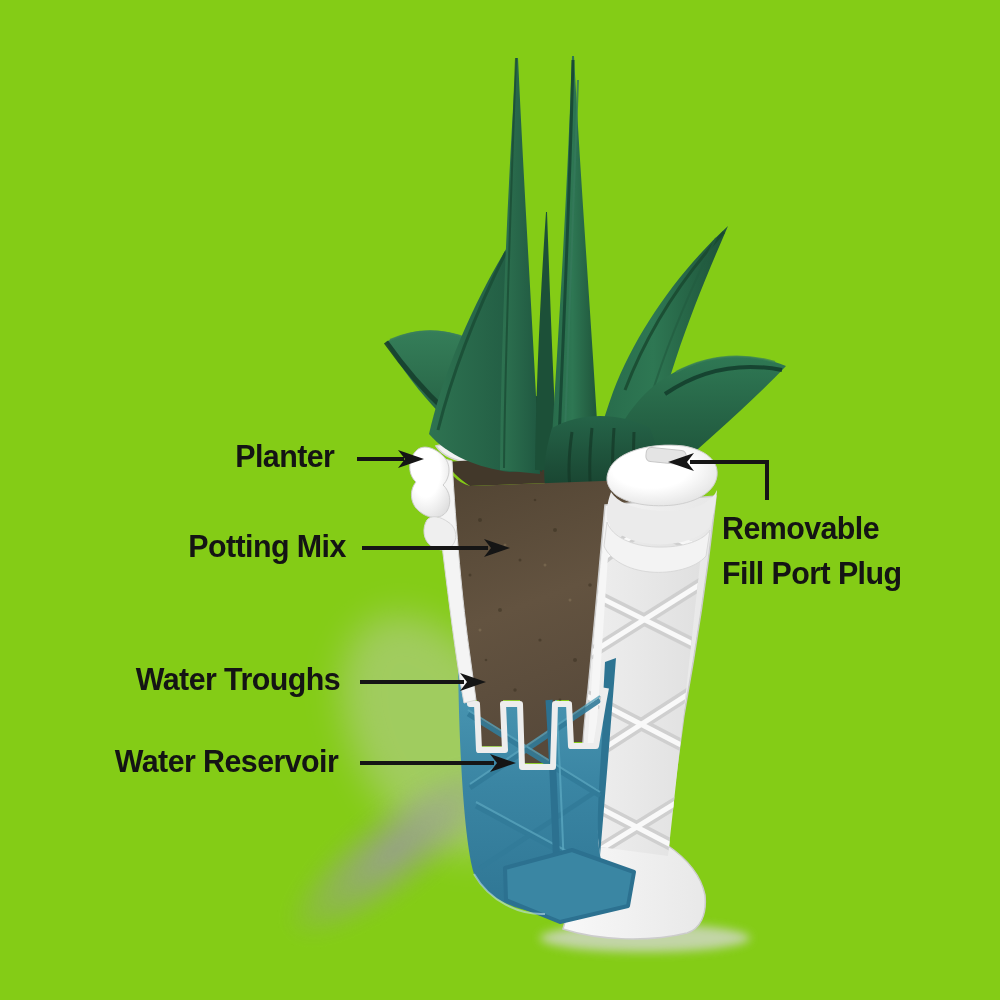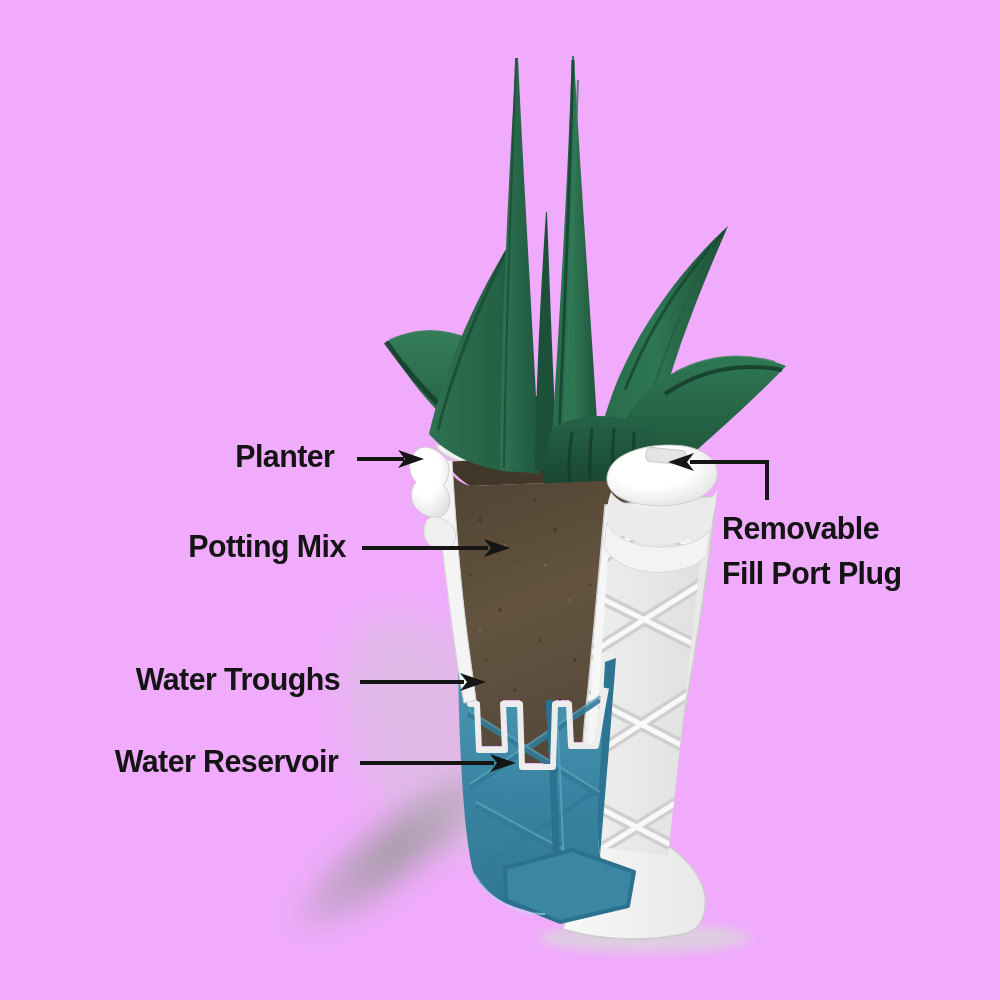--- a/index.html
+++ b/index.html
@@ -1,17 +1,17 @@
 <!DOCTYPE html>
 <html><head>
 <meta charset="utf-8">
 <style>
   html,body{margin:0;padding:0;background:#ffffff;}
   .stage{
-    position:relative;width:1000px;height:1000px;background:#f0abfc;
+    position:relative;width:1000px;height:1000px;background:#84cc16;
     overflow:hidden;font-family:"Liberation Sans",sans-serif;
   }
   .illustration{position:absolute;left:0;top:0;width:1000px;height:1000px;}
   .lbl{
     position:absolute;font-family:"Liberation Sans",sans-serif;font-weight:700;
     font-size:32px;color:#141414;letter-spacing:-0.6px;white-space:nowrap;
     line-height:37px;
   }
   .lbl.r{transform:scaleX(0.95);transform-origin:100% 50%;}
   .lbl.l{transform:scaleX(0.95);transform-origin:0 50%;line-height:45px;}

